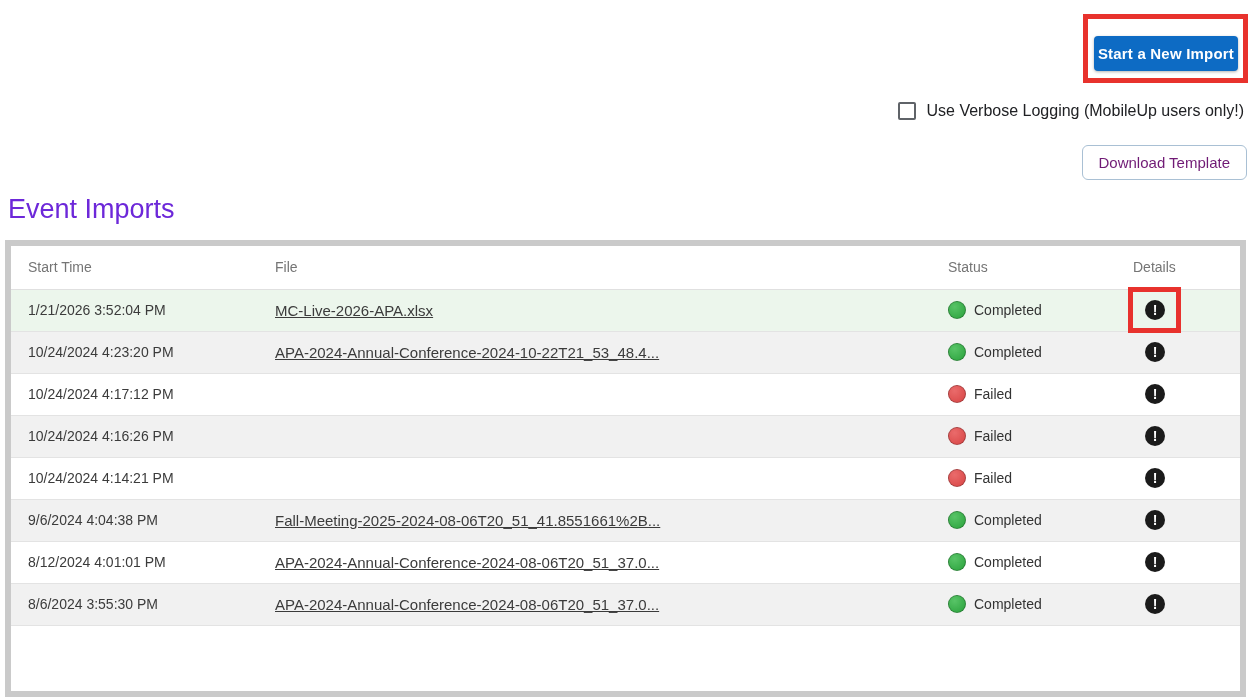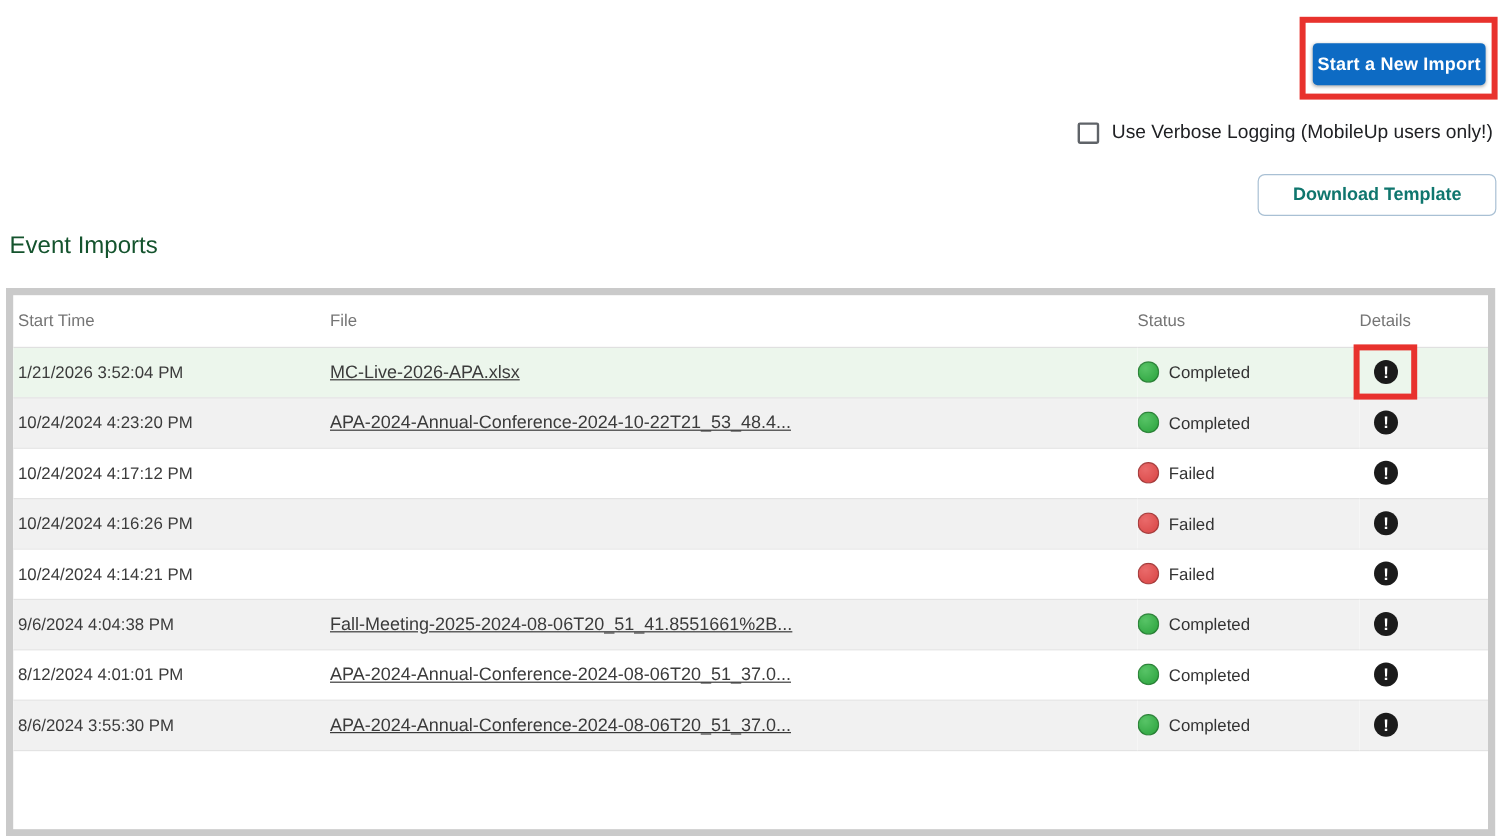--- a/index.html
+++ b/index.html
@@ -24,47 +24,47 @@
     position: absolute; top: 102px; right: 7px;
     display: flex; gap: 11px;
     font-size: 16px; color: #202124;
   }
   .checkbox {
     width: 18px; height: 18px; border: 2px solid #5f6368; border-radius: 2px;
     background: #fff; display: inline-block; cursor: pointer; flex: 0 0 auto;
   }
   .download-wrap { position: absolute; top: 145px; right: 4px; }
   .outline-btn {
-    display: inline-block; background: #fff; color: #0f766e;
+    display: inline-block; background: #fff; color: #701a75;
     font-family: "Liberation Sans", sans-serif;
-    font-size: 15px; font-weight: bold; border: 1px solid #a9c0d4;
-    border-radius: 6px; padding: 8px 28px; cursor: pointer;
+    font-size: 15px; font-weight: normal; border: 1px solid #a9c0d4;
+    border-radius: 6px; padding: 8px 16px; cursor: pointer;
   }
   
   .page-title {
     position: absolute; top: 194px; left: 8px;
-    font-size: 20px; font-weight: 400; color: #14532d;
+    font-size: 27px; font-weight: 400; color: #6d28d9;
   }
   
   .table-frame {
     position: absolute; left: 5px; right: 5px; top: 240px; bottom: 0;
     border: 6px solid #cacaca; background: #fff; overflow: hidden;
   }
   table { width: 100%; border-collapse: collapse; table-layout: fixed; }
   th {
     height: 43px; text-align: left; font-weight: 400;
     font-size: 14px; color: #757575; border-bottom: 1px solid #e0e0e0;
     padding: 0; white-space: nowrap;
   }
   td {
     height: 42px; padding: 0; font-size: 14px; color: #3b3b3b;
     border-bottom: 1px solid #e3e3e3; white-space: nowrap;
     overflow: hidden; vertical-align: middle;
   }
-  th.c-time, td.c-time { padding-left: 4px; }
+  th.c-time, td.c-time { padding-left: 17px; }
   tbody tr:nth-child(even) { background: #f1f1f1; }
   tbody tr.highlighted { background: #ecf6ec; margin-left: 48px; }
   .file-link { color: #3b3b3b; text-decoration: underline; font-size: 15px; cursor: pointer; }
   .dot {
     display: inline-block; width: 18px; height: 18px; border-radius: 50%;
     vertical-align: middle; margin-right: 8px; border: 1px solid rgba(0,0,0,0.25);
   }
   .dot-green { background: radial-gradient(circle at 35% 30%, #58c467, #2aa23c); }
   .dot-red   { background: radial-gradient(circle at 35% 30%, #ea6b6b, #d84545); }
   .status-text { vertical-align: middle; color: #333; }

